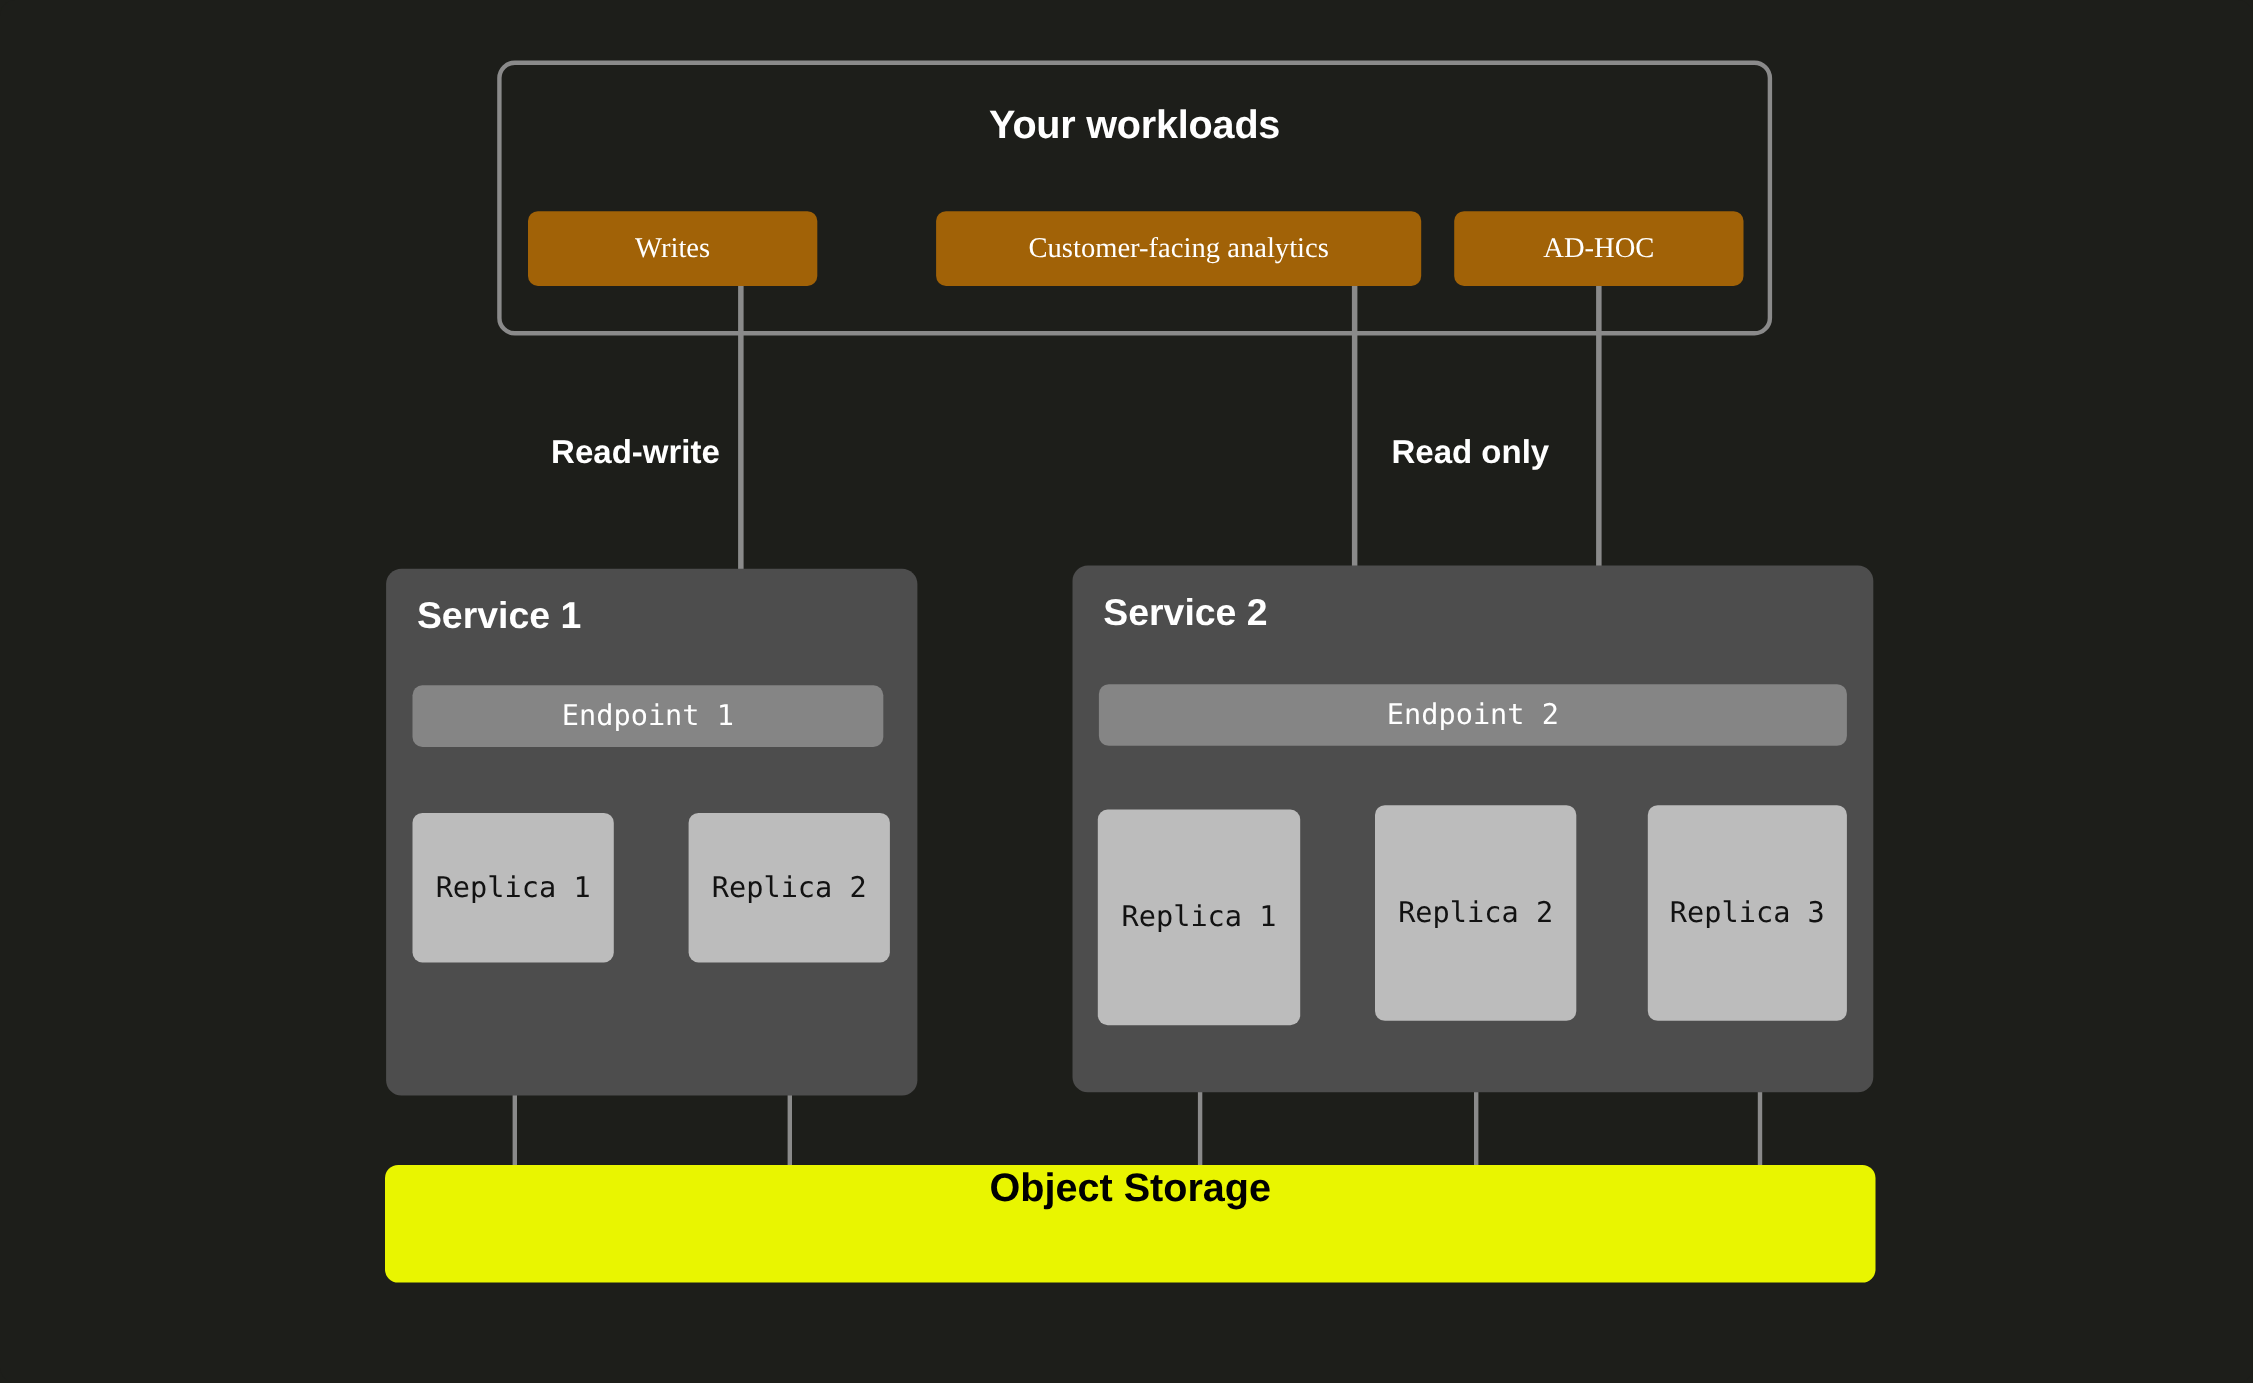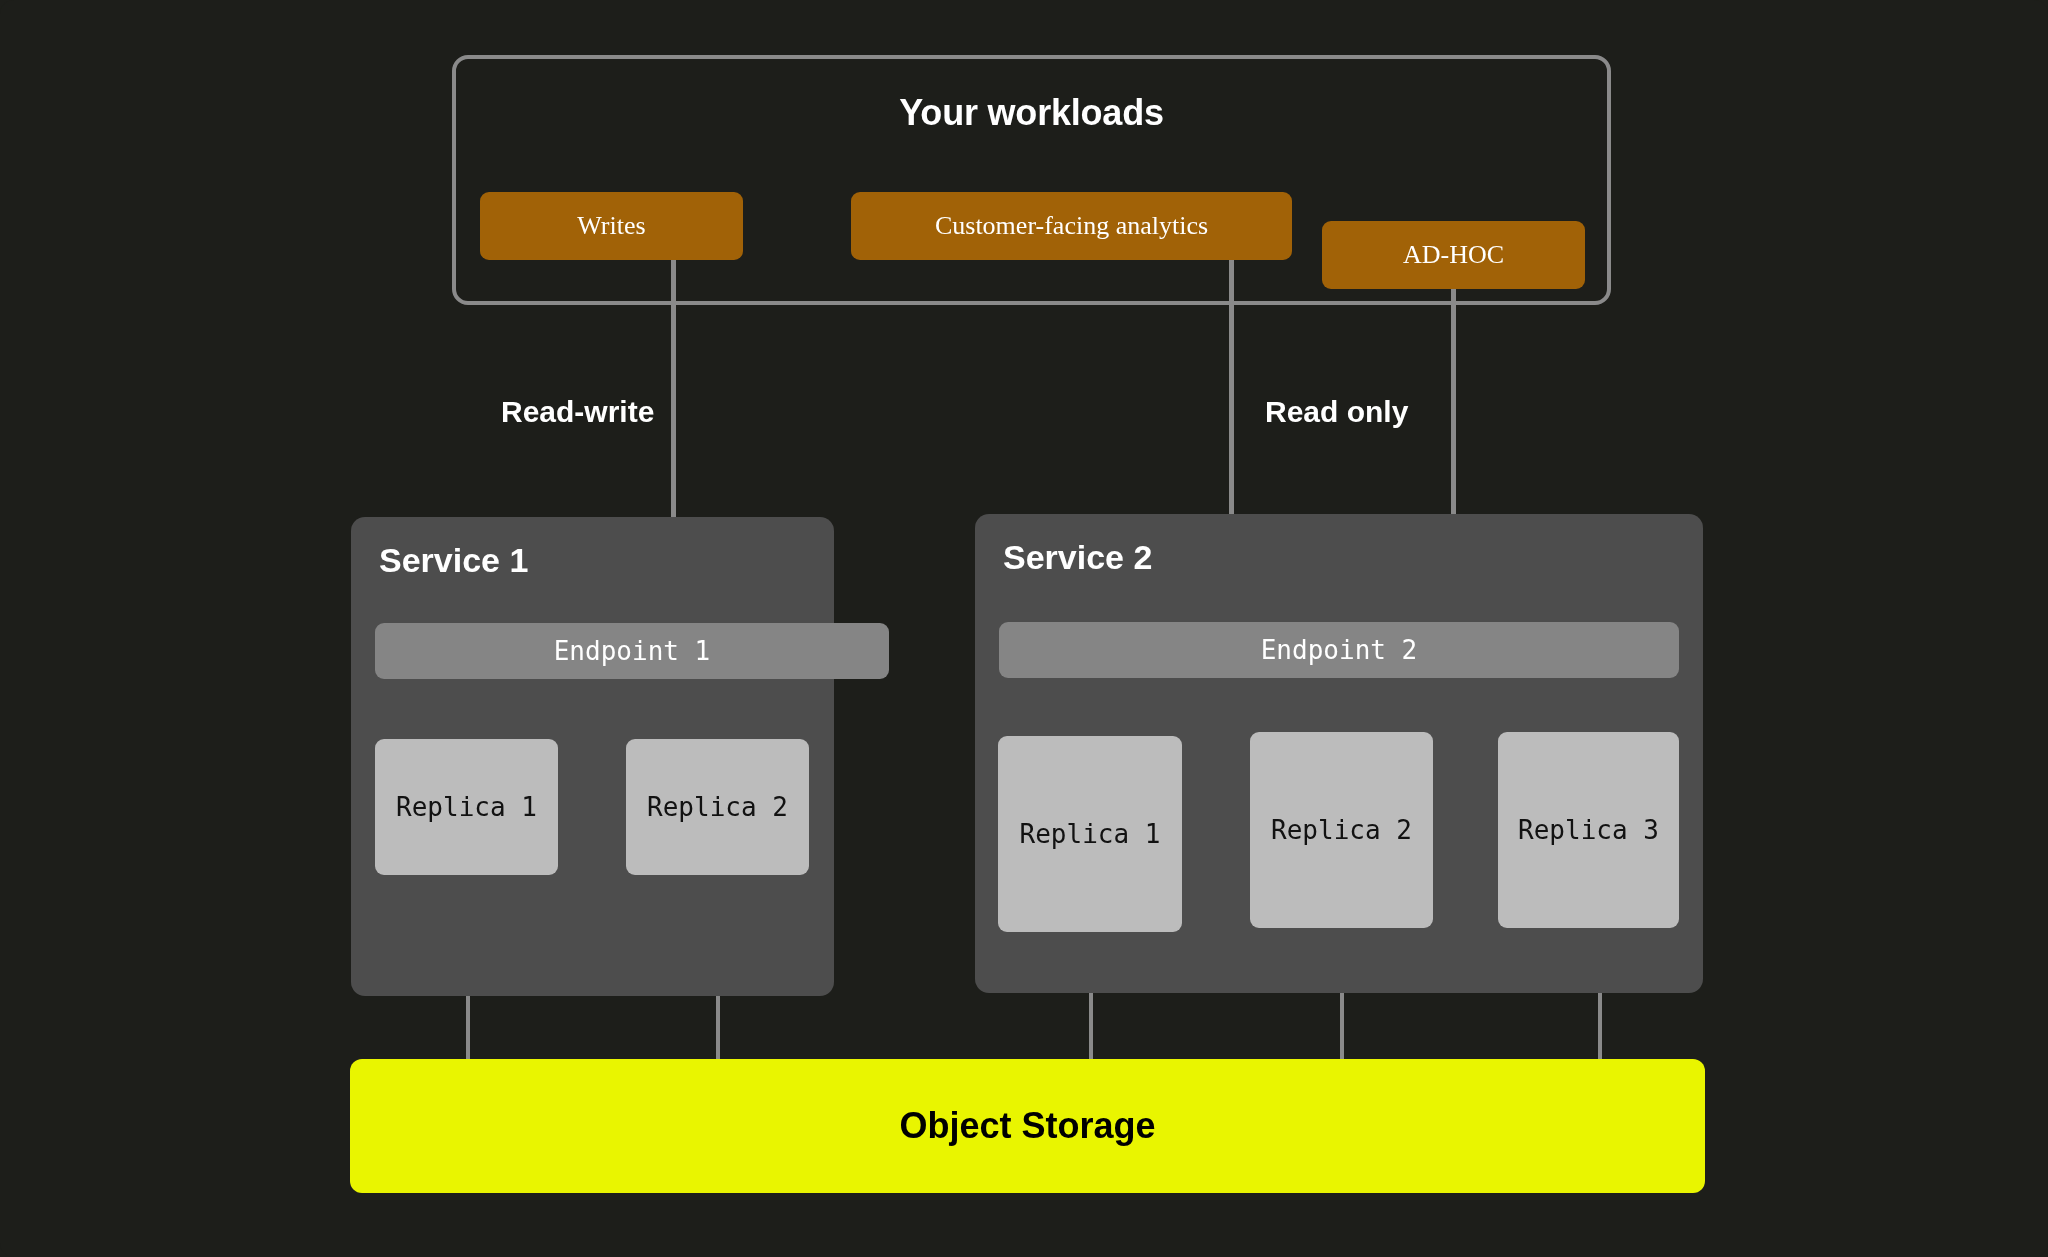--- a/index.html
+++ b/index.html
@@ -77,21 +77,21 @@
     color: #ffffff;
     font-family: Liberation Serif, serif;
     font-size: 26px;
     display: flex;
     align-items: center;
     justify-content: center;
     z-index: 4;
   }
   #chip-writes   { left: 480px;  width: 263px; }
   #chip-analytics{ left: 851px;  width: 441px; }
-  #chip-adhoc    { left: 1322px; width: 263px; margin-top: 29px; }
+  #chip-adhoc    { left: 1322px; width: 263px; }
 
   
   .edge-label {
     position: absolute;
     color: #ffffff;
     font-size: 30px;
     font-weight: bold;
     z-index: 5;
     white-space: nowrap;
   }
@@ -123,21 +123,21 @@
     background: #858585;
     border-radius: 9px;
     color: #ffffff;
     font-family: "DejaVu Sans Mono", "Liberation Mono", monospace;
     font-size: 26px;
     display: flex;
     align-items: center;
     justify-content: center;
     z-index: 4;
   }
-  #endpoint-1 { left: 24px; top: 106px; width: 514px; }
+  #endpoint-1 { left: 24px; top: 106px; width: 428px; }
   #endpoint-2 { left: 24px; top: 108px; width: 680px; }
 
   .replica-box {
     position: absolute;
     background: #bcbcbc;
     border-radius: 9px;
     color: #121212;
     font-family: "DejaVu Sans Mono", "Liberation Mono", monospace;
     font-size: 26px;
     display: flex;
@@ -152,28 +152,28 @@
   #s2-replica-1 { left: 23px;  top: 222px; width: 184px; height: 196px; }
   #s2-replica-2 { left: 275px; top: 218px; width: 183px; height: 196px; }
   #s2-replica-3 { left: 523px; top: 218px; width: 181px; height: 196px; }
 
   
   #object-storage {
     position: absolute;
     left: 350px;
     top: 1059px;
     width: 1355px;
-    height: 134px;
+    height: 107px;
     background: #e9f500;
     border-radius: 12px;
     color: #000000;
     font-size: 36px;
     font-weight: bold;
     display: flex;
-    align-items: center;
+    align-items: flex-start;
     justify-content: center;
     z-index: 4;
   }
 </style>
 </head>
 <body>
 
 <div id="canvas">
 
   <div class="wire" style="left:671px; top:258px; height:342px;"></div>

